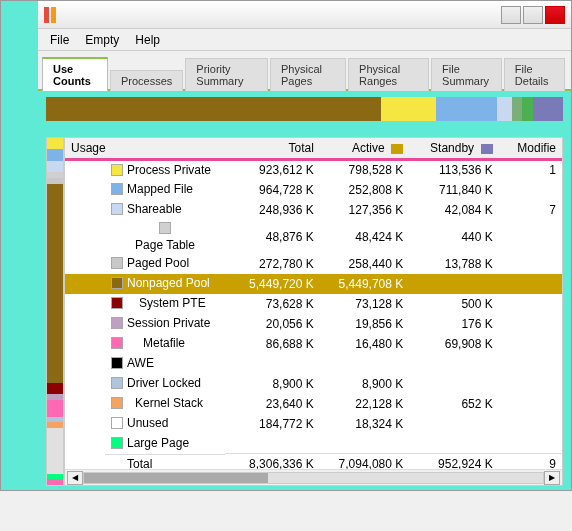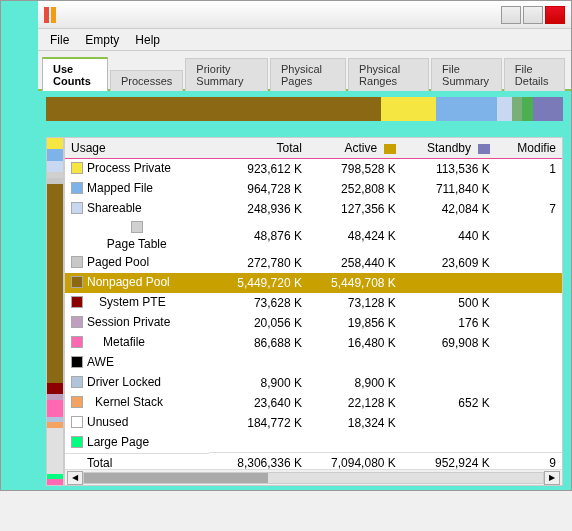--- a/index.html
+++ b/index.html
@@ -180,21 +180,21 @@
     }
 
     table {
       width: 100%;
       border-collapse: collapse;
       font-size: 12px;
     }
 
     thead th {
       background: #f0f0f0;
-      border-bottom: 1px solid #ec4899;
+      border-bottom: 3px solid #ec4899;
       padding: 3px 6px;
       text-align: right;
       font-weight: normal;
       position: sticky;
       top: 0;
       white-space: nowrap;
     }
 
     thead th:first-child {
       text-align: left;
@@ -208,20 +208,21 @@
       padding: 2px 6px;
       text-align: right;
       white-space: nowrap;
     }
 
     td:first-child {
       text-align: center;
       display: flex;
       align-items: center;
       gap: 4px;
+      margin-left: 40px;
     }
 
     .color-swatch {
       display: inline-block;
       width: 12px;
       height: 12px;
       flex-shrink: 0;
     }
 
     
@@ -390,21 +391,21 @@
                 <td>440 K</td>
                 <td></td>
               </tr>
               <tr>
                 <td style="display: flex; align-items: center; gap: 4px; padding: 2px 6px;">
                   <span class="color-swatch" style="background: rgb(200, 200, 200); border: 1px solid rgb(170, 170, 170);"></span>
                   <span>Paged Pool</span>
                 </td>
                 <td>272,780 K</td>
                 <td>258,440 K</td>
-                <td>23,609 K</td>
+                <td>13,788 K</td>
                 <td></td>
               </tr>
               <tr style="background: rgb(200, 160, 0); color: white;">
                 <td style="display: flex; align-items: center; gap: 4px; padding: 2px 6px;">
                   <span class="color-swatch" style="background: rgb(139, 105, 20); border: 1px solid rgb(170, 170, 170);"></span>
                   <span>Nonpaged Pool</span>
                 </td>
                 <td>5,449,720 K</td>
                 <td>5,449,708 K</td>
                 <td></td>

